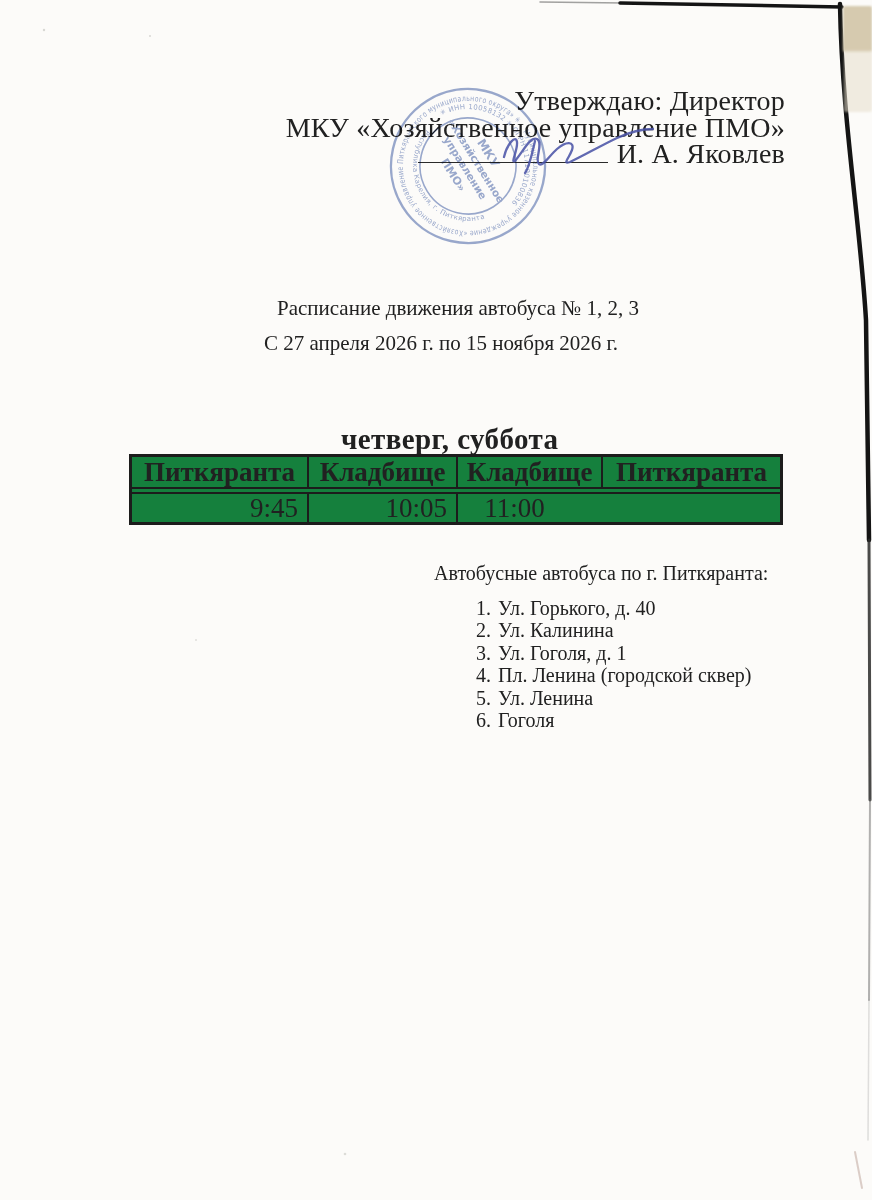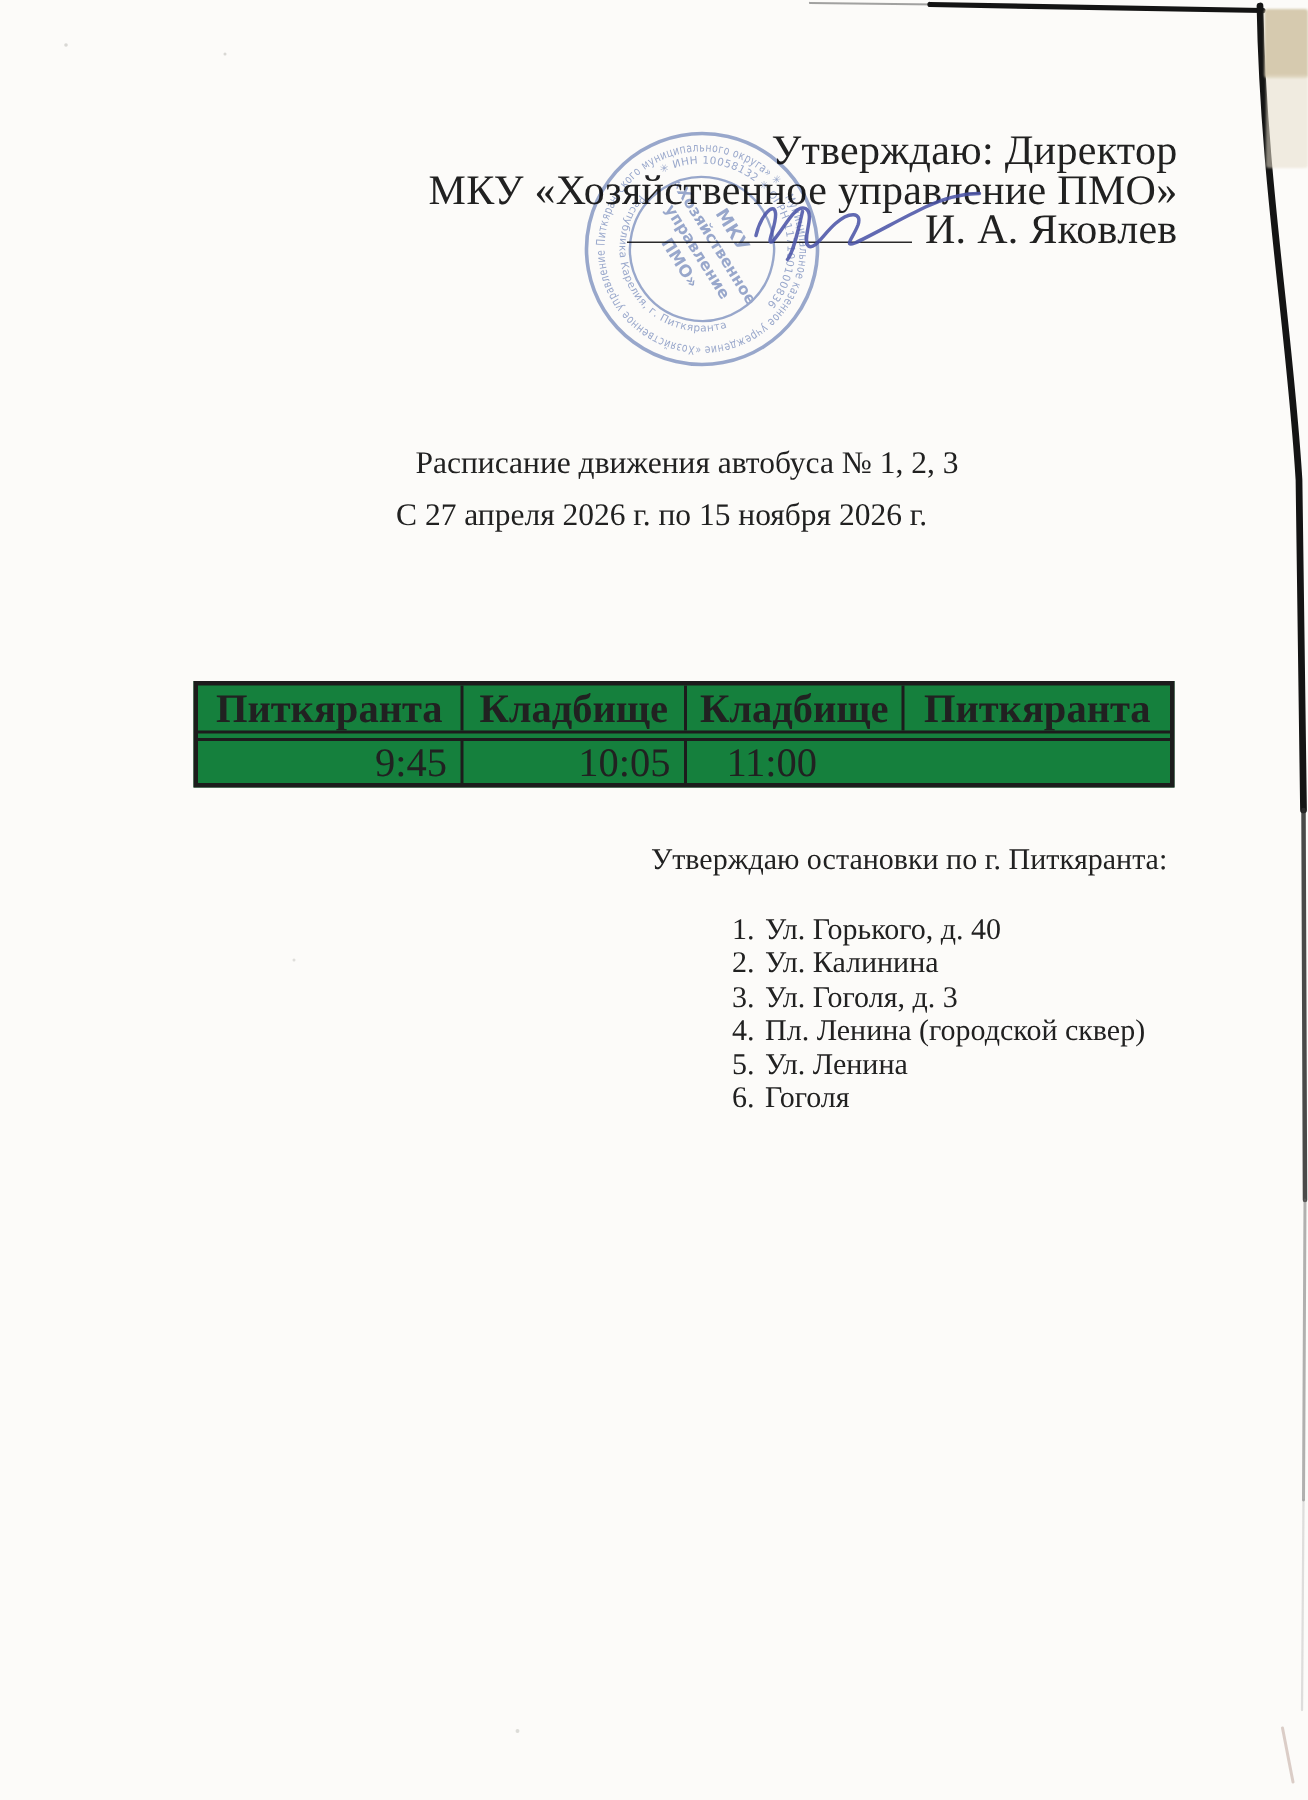--- a/index.html
+++ b/index.html
@@ -47,21 +47,21 @@
   }
   .tbl-gap{height:3px;border-bottom:2px solid #1c1c1c;}
   .tr-data .td{
     font-size:27px;line-height:28px;text-align:right;padding-right:9px;box-sizing:border-box;
   }
   .tr-data .td:last-child{text-align:center;padding-right:32px;}
 
   
   .stops-heading{position:absolute;left:434px;top:562px;font-size:20px;white-space:nowrap;}
   .stops-list{
-    position:absolute;left:452px;top:597px;margin:12px;padding:0 0 0 44px;
+    position:absolute;left:452px;top:597px;margin:0;padding:0 0 0 44px;
     font-size:20px;line-height:22.4px;
   }
   .stops-list li{padding-left:2px;white-space:nowrap;}
 
   .edges{position:absolute;left:0;top:0;pointer-events:none;}
 </style>
 </head>
 <body>
 
 <div class="page">
@@ -106,41 +106,42 @@
       <path d="M 24 49 C 27 36 36 26 37 34 C 38 42 30 56 35 53 C 43 44 50 28 57 31
                C 64 35 54 52 59 56 C 63 59 69 48 77 41 C 86 33 95 33 92 42
                C 89 50 82 57 90 54 C 103 48 122 37 137 30 C 150 24 163 21 173 21"></path>
       <path d="M 55 33 C 52 46 49 60 45 65"></path>
     </g>
   </svg>
 
   <div class="title1">Расписание движения автобуса № 1, 2, 3</div>
   <div class="title2">С 27 апреля 2026 г. по 15 ноября 2026 г.</div>
 
+  <div class="day-title">четверг, суббота</div>
 
   <div class="tbl">
     <div class="tr tr-head">
       <div class="td">Питкяранта</div>
       <div class="td">Кладбище</div>
       <div class="td">Кладбище</div>
       <div class="td">Питкяранта</div>
     </div>
     <div class="tbl-gap"></div>
     <div class="tr tr-data">
       <div class="td">9:45</div>
       <div class="td">10:05</div>
       <div class="td">11:00</div>
     </div>
   </div>
 
-  <div class="stops-heading">Утверждаю остановки по г. Питкяранта:</div>
+  <div class="stops-heading">Автобусные автобуса по г. Питкяранта:</div>
   <ol class="stops-list">
     <li>Ул. Горького, д. 40</li>
     <li>Ул. Калинина</li>
-    <li>Ул. Гоголя, д. 3</li>
+    <li>Ул. Гоголя, д. 1</li>
     <li>Пл. Ленина (городской сквер)</li>
     <li>Ул. Ленина</li>
     <li>Гоголя</li>
   </ol>
 
   <svg class="edges" width="872" height="1200" viewBox="0 0 872 1200">
     <defs>
         <filter id="b1">
           <feGaussianBlur stdDeviation="0.8"></feGaussianBlur>
         </filter>

